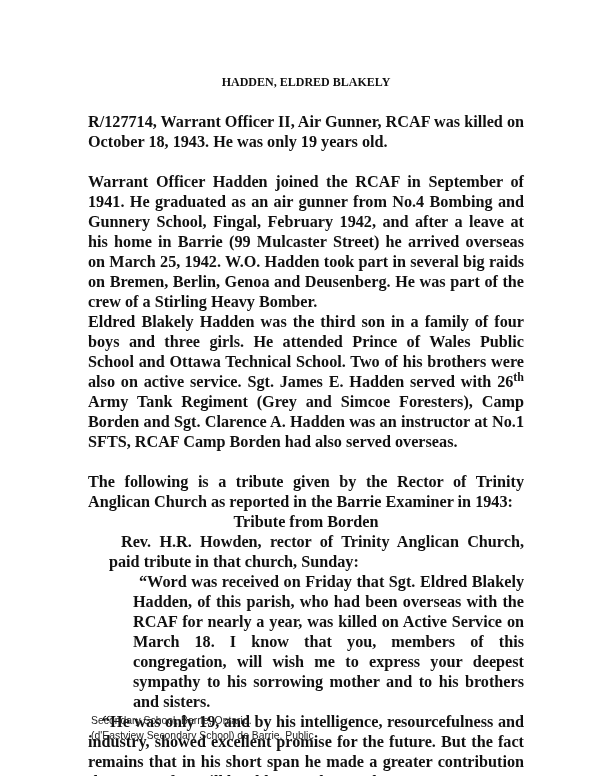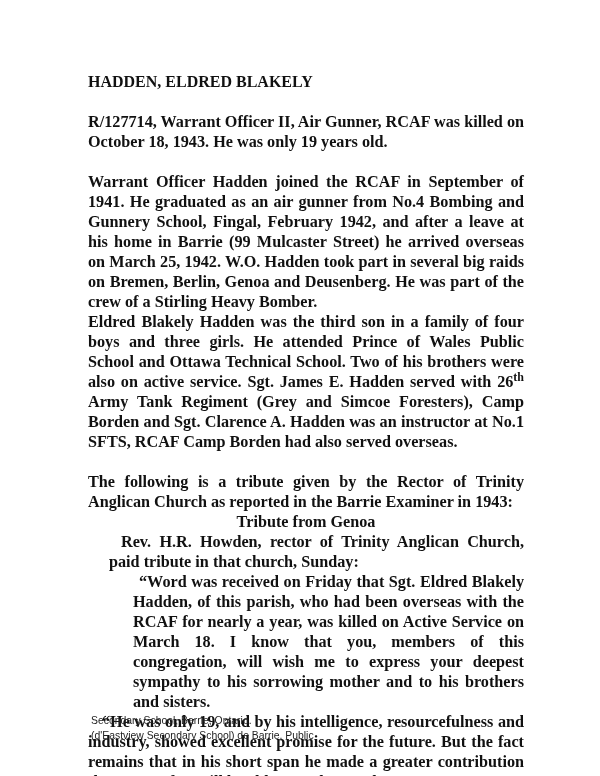--- a/index.html
+++ b/index.html
@@ -2,21 +2,21 @@
 <html><head>
 <meta charset="utf-8">
 <style>
   html, body { margin: 0; padding: 0; background: #ffffff; }
   body { width: 600px; height: 776px; position: relative; overflow: hidden; }
   .page {
     position: absolute; left: 88px; top: 72px; width: 436px;
     font-family: "Liberation Serif", "DejaVu Serif", serif;
     font-weight: bold; color: #111; font-size: 16.2px; line-height: 20px;
   }
-  .title { margin: 0 0 20px 0; font-size: 16px; }
+  .title { text-align: center; margin: 0 0 20px 0; font-size: 12px; }
   p { margin: 0; text-align: justify; text-align-last: left; }
   .gap { height: 20px; }
   .center { text-align: center; text-align-last: center; }
   .indent1 { text-indent: 12px; margin-left: 21px; }
   .indent2 { text-indent: 6px; margin-left: 45px; }
   .indent3 { text-indent: 14px; }
   sup { font-size: 12px; line-height: 0; vertical-align: super; }
   .caption {
     position: absolute; left: 91px; top: 713px;
     font-family: "Liberation Sans", "DejaVu Sans", sans-serif;
@@ -28,21 +28,21 @@
 <body>
 
 <div class="page">
   <div class="title">HADDEN, ELDRED BLAKELY</div>
   <p>R/127714, Warrant Officer II, Air Gunner, RCAF was killed on October 18, 1943. He was only 19 years old.</p>
   <div class="gap"></div>
   <p>Warrant Officer Hadden joined the RCAF in September of 1941. He graduated as an air gunner from No.4 Bombing and Gunnery School, Fingal, February 1942, and after a leave at his home in Barrie (99 Mulcaster Street) he arrived overseas on March 25, 1942. W.O. Hadden took part in several big raids on Bremen, Berlin, Genoa and Deusenberg. He was part of the crew of a Stirling Heavy Bomber.</p>
   <p><span>Eldred Blakely Hadden was the third son in a family of four boys and three girls. He attended Prince of Wales Public School and Ottawa Technical School. Two of his brothers were also on active service. Sgt. James E. Hadden served with 26</span><sup>th</sup><span> Army Tank Regiment (Grey and Simcoe Foresters), Camp Borden and Sgt. Clarence A. Hadden was an instructor at No.1 SFTS, RCAF Camp Borden had also served overseas.</span></p>
   <div class="gap"></div>
   <p>The following is a tribute given by the Rector of Trinity Anglican Church as reported in the Barrie Examiner in 1943:</p>
-  <p class="center">Tribute from Genoa</p>
+  <p class="center">Tribute from Borden</p>
   <p class="indent1">Rev. H.R. Howden, rector of Trinity Anglican Church, paid tribute in that church, Sunday:</p>
   <p class="indent2">“Word was received on Friday that Sgt. Eldred Blakely Hadden, of this parish, who had been overseas with the RCAF for nearly a year, was killed on Active Service on March 18. I know that you, members of this congregation, will wish me to express your deepest sympathy to his sorrowing mother and to his brothers and sisters.</p>
   <p class="indent3">“He was only 19, and by his intelligence, resourcefulness and industry, showed excellent promise for the future. But the fact remains that in his short span he made a greater contribution than most of us will be able to make. For he</p>
 </div>
 
 <div class="caption">
   <div>Secondary School, Barrie, Ontario.</div>
   <div>(d'Eastview Secondary School) de Barrie, Public</div>
 </div>
 

